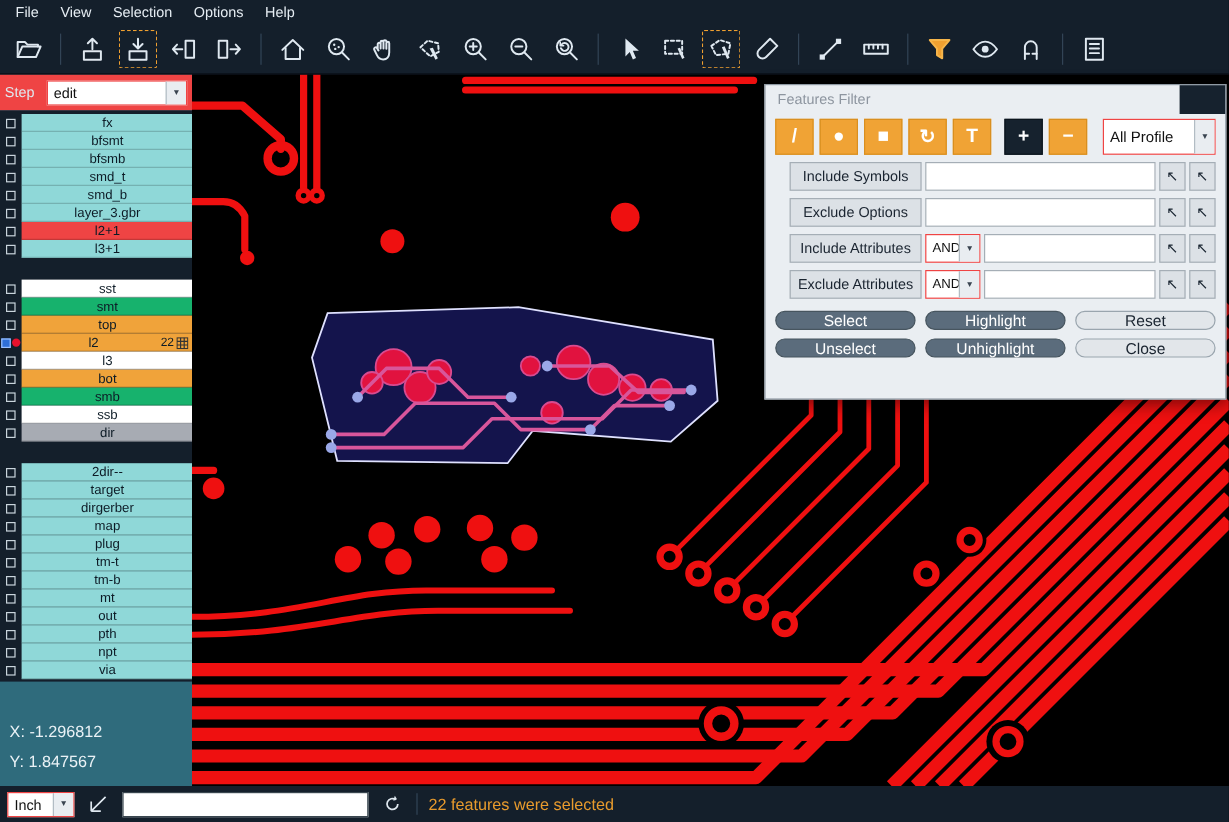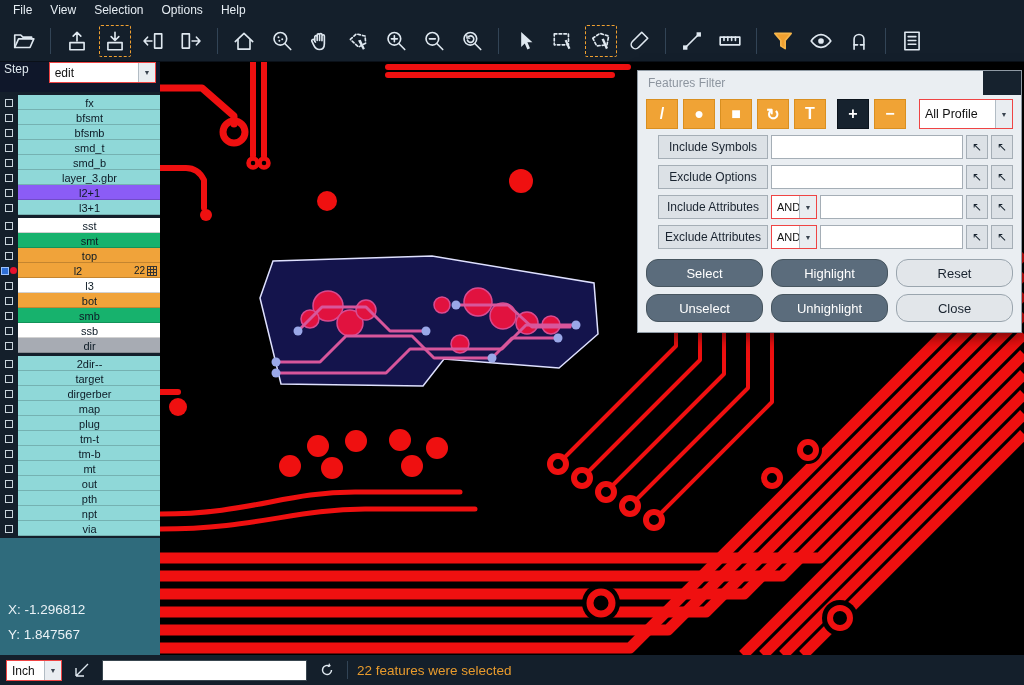--- a/index.html
+++ b/index.html
@@ -5,29 +5,29 @@
 *{box-sizing:border-box;margin:0;padding:0;}
 html,body{width:1024px;height:685px;}
 body{position:relative;background:#0a0f14;font-family:"Liberation Sans",sans-serif;overflow:hidden;}
 .menubar{position:absolute;left:0;top:0;width:1024px;height:20px;background:#141f2b;display:flex;align-items:center;padding-left:4px;z-index:5;}
 .menu-item{color:#e6edf3;font-size:12px;padding:2px 9px;cursor:default;}
 .toolbar{position:absolute;left:0;top:20px;width:1024px;height:42px;background:#141f2b;border-bottom:1px solid #0a1018;display:flex;align-items:center;padding-left:8px;z-index:5;}
 .tbtn{width:32px;height:32px;display:flex;align-items:center;justify-content:center;border:1px dashed transparent;border-radius:2px;flex:none;margin-right:6px;}
 .tbtn.active{border-color:#f0a030;}
 .tsep{width:1px;height:26px;background:#324456;margin:0 10px 0 4px;flex:none;}
 .sidebar{position:absolute;left:0;top:62px;width:160px;height:593px;background:#2f6b7c;z-index:4;}
-.step-row{height:30px;background:#0f172a;display:flex;align-items:flex-start;padding:0 4px;gap:20px;}
+.step-row{height:30px;background:#ef4444;display:flex;align-items:center;padding:0 4px;gap:10px;}
 .step-label{color:#dfe8ee;font-size:12px;flex:none;}
 .combo{background:#fff;border:1px solid #ef4444;height:21px;display:flex;align-items:stretch;}
 .combo .val{flex:1;font-size:12px;color:#111;padding:3px 0 0 5px;white-space:nowrap;overflow:hidden;}
 .combo .arrow{width:17px;border-left:1px solid #b2bcc4;background:#e9edf1;color:#3a4450;font-size:7px;display:flex;align-items:center;justify-content:center;flex:none;}
 .step-combo{flex:1;}
 .layer-list{background:#141f2b;padding:3px 0 2px;}
 .layer-row{display:flex;height:15px;}
-.layer-row.gap{margin-top:3px;}
+.layer-row.gap{margin-top:18px;}
 .chk-cell{width:18px;display:flex;align-items:center;justify-content:center;gap:1px;flex:none;}
 .chk{width:8px;height:8px;border:1px solid #c9d4dc;flex:none;}
 .chk.checked{background:#2f6fd6;border-color:#9cc2ff;}
 .red-dot{width:7px;height:7px;border-radius:50%;background:#e8112d;flex:none;}
 .layer-name{flex:1;display:flex;align-items:center;padding:0 3px 0 4px;font-size:11px;color:#0d1b26;box-shadow:inset 0 -1px rgba(0,0,0,0.18);overflow:hidden;}
 .lname-text{flex:1;white-space:nowrap;overflow:hidden;text-align:center;}
 .layer-count{font-size:10px;margin-right:2px;}
 .grid-ic{display:flex;align-items:center;}
 .coords{position:absolute;left:8px;bottom:8px;color:#eaf2f6;font-size:13.5px;line-height:25px;}
 .canvas-wrap{position:absolute;left:160px;top:62px;width:864px;height:593px;background:#000;}
@@ -39,21 +39,21 @@
 .tool-btn.dark{background:#16222e;border-color:#0b141d;margin-left:6px;}
 .profile-combo{width:94px;height:30px;margin-left:8px;}
 .profile-combo .val{font-size:12.5px;padding-top:7px;}
 .filter-row{display:flex;align-items:flex-end;gap:3px;margin:6px 8px 0;padding-left:12px;}
 .flabel{width:110px;height:24px;background:#dce1e6;border:1px solid #a5aeb6;font-size:12px;color:#1a2430;display:flex;align-items:center;justify-content:center;flex:none;}
 .and-combo{width:46px;height:24px;flex:none;}
 .and-combo .val{font-size:11px;padding-top:5px;}
 .finput{flex:1;height:24px;border:1px solid #a5aeb6;background:#fff;font:12px "Liberation Sans",sans-serif;padding:0 4px;min-width:0;}
 .fsmall{width:22px;height:24px;background:#dce1e6;border:1px solid #a5aeb6;color:#16222e;font-size:12px;display:flex;align-items:center;justify-content:center;flex:none;}
 .action-grid{display:grid;grid-template-columns:1fr 1fr 1fr;gap:7px 8px;margin:10px 8px 0;}
-.abtn{height:28px;font-size:13px;display:flex;align-items:center;justify-content:center;border-radius:12px;}
+.abtn{height:16px;font-size:13px;display:flex;align-items:center;justify-content:center;border-radius:12px;}
 .abtn.dark{background:#5b6c7c;border:1px solid #47555f;color:#fff;}
 .abtn.light{background:#e2e6ea;border:1px solid #9aa5ae;color:#1a2430;}
 .statusbar{position:absolute;left:0;top:655px;width:1024px;height:30px;background:#141f2b;display:flex;align-items:center;gap:9px;padding-left:6px;z-index:6;}
 .unit-combo{width:56px;height:21px;flex:none;}
 .sicon{width:22px;height:22px;display:flex;align-items:center;justify-content:center;flex:none;}
 .status-input{width:205px;height:21px;border:1px solid #39464f;background:#fff;flex:none;font:12px "Liberation Sans",sans-serif;padding:0 4px;}
 .ssep{width:1px;height:18px;background:#324456;flex:none;}
 .status-msg{color:#e89b2d;font-size:13.5px;}
 </style>
 </head>
@@ -264,21 +264,21 @@
           <span class="chk"></span>
         </span>
         <span class="layer-name" style="background: rgb(143, 216, 216);">
           <span class="lname-text">layer_3.gbr</span>
         </span>
       </div>
       <div class="layer-row">
         <span class="chk-cell">
           <span class="chk"></span>
         </span>
-        <span class="layer-name" style="background: #8b5cf6;">
+        <span class="layer-name" style="background: #ef4444;">
           <span class="lname-text">l2+1</span>
         </span>
       </div>
       <div class="layer-row">
         <span class="chk-cell">
           <span class="chk"></span>
         </span>
         <span class="layer-name" style="background: rgb(143, 216, 216);">
           <span class="lname-text">l3+1</span>
         </span>

